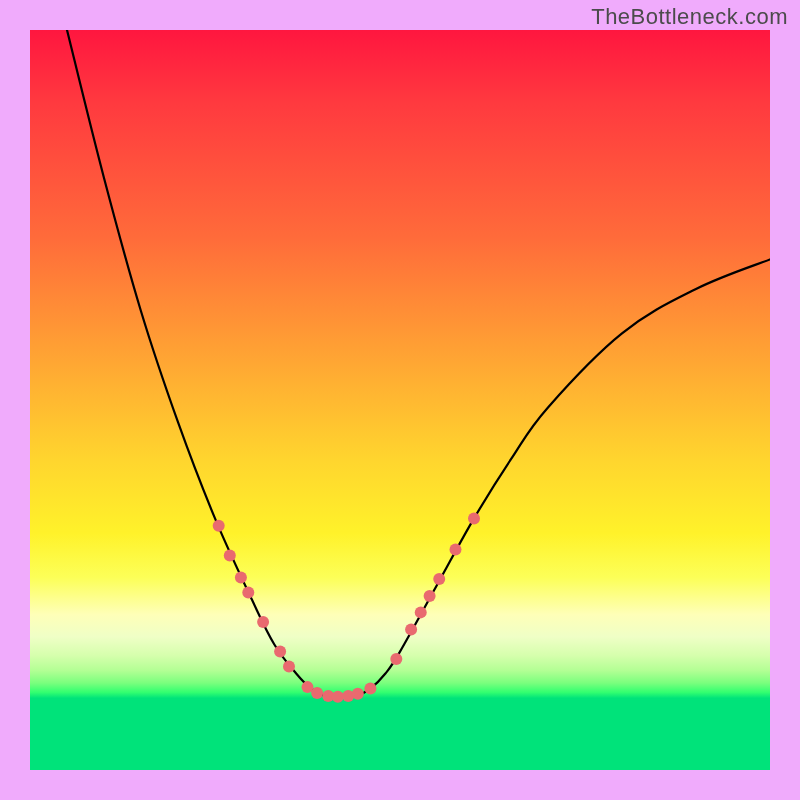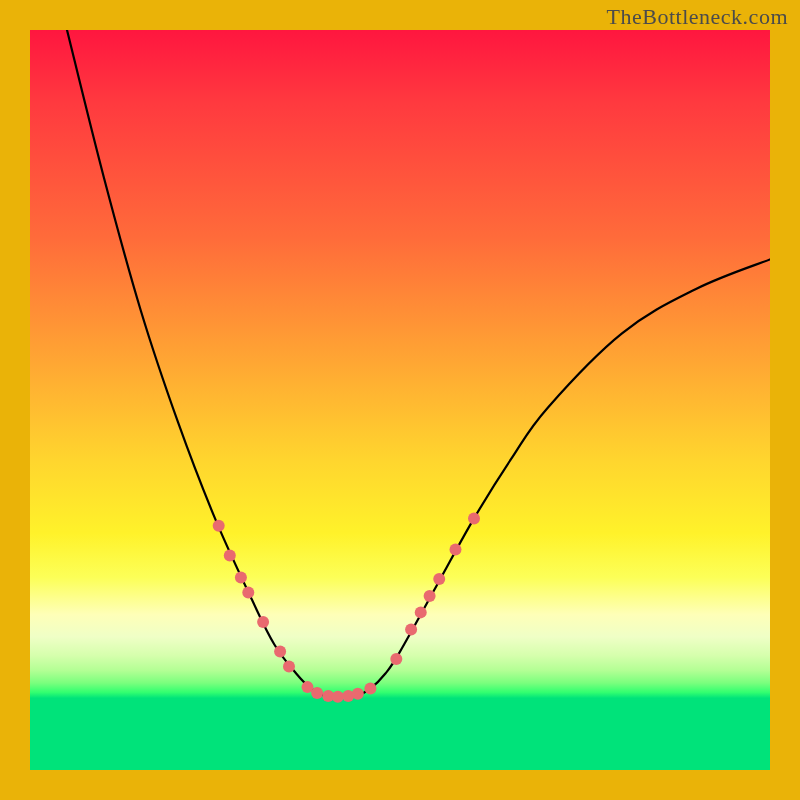--- a/index.html
+++ b/index.html
@@ -8,22 +8,21 @@
     width: 800px;
     height: 800px;
     background: #000;
     overflow: hidden;
     font-family: Arial, Helvetica, sans-serif;
   }
   .outer {
     position: relative;
     width: 800px;
     height: 800px;
-    background: #eab308;
-    font-family: Liberation Serif, serif;
+    background: #f0abfc;
   }
   .watermark {
     position: absolute;
     top: 4px;
     right: 12px;
     color: #4b4b4b;
     font-size: 22px;
     font-weight: 500;
     letter-spacing: 0.5px;
     z-index: 5;

